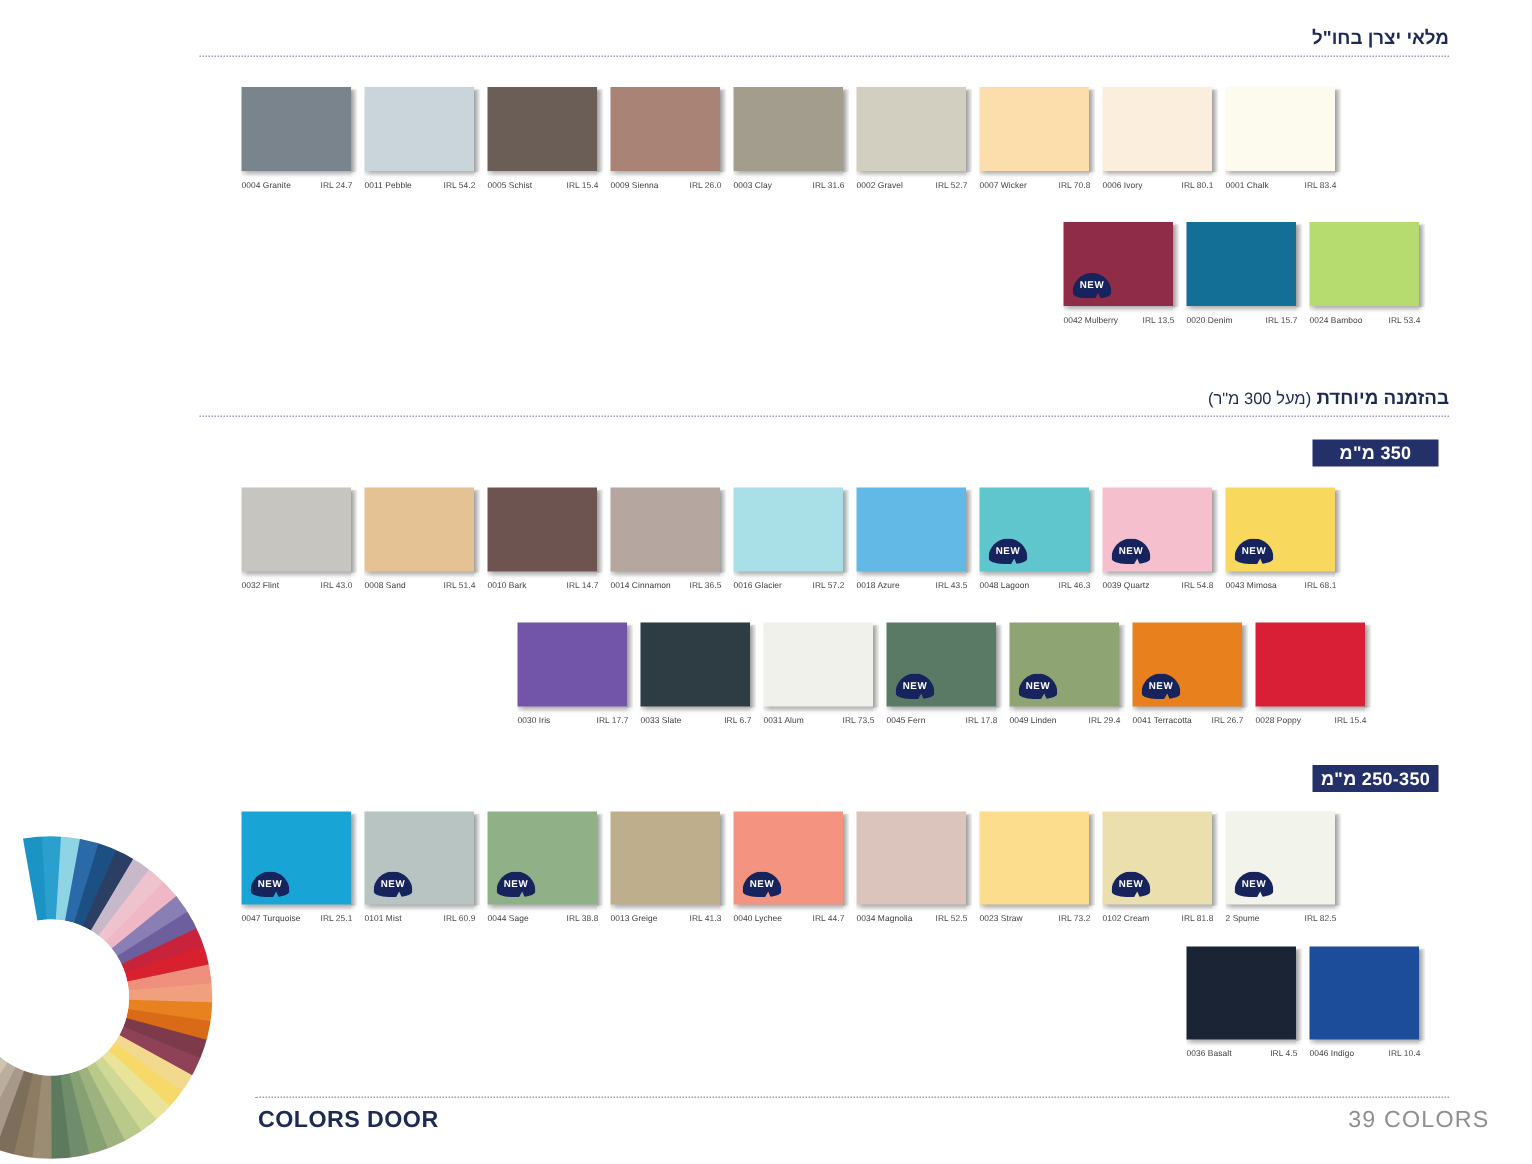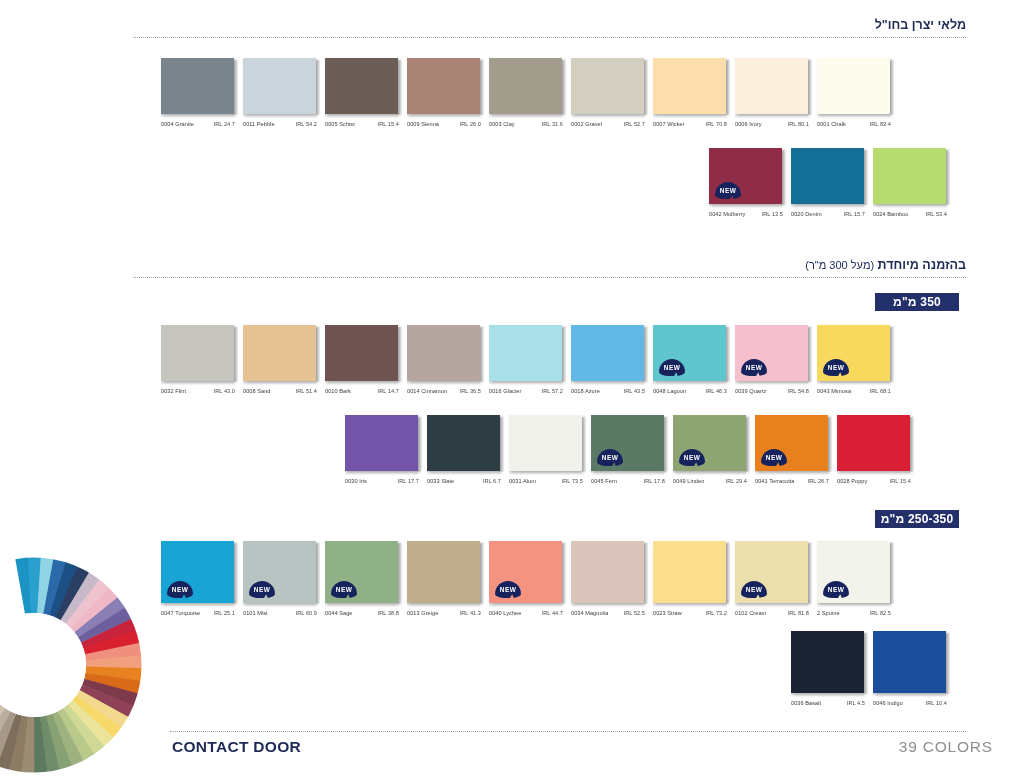--- a/index.html
+++ b/index.html
@@ -535,16 +535,16 @@
         <path d="M8.07601789000266 124.12580036368652 A112 112 0 0 1 8.437627293433422 110.10874143088301 L68.20318410052266 115.40762995005282 A52 52 0 0 0 68.03529402035838 121.91555016885445 Z" fill="#7f888d"></path>
         <path d="M8.371292539015315 110.88782843719984 A112 112 0 0 1 10.384651773849 97.01140645320692 L69.10715975214418 109.32672442470322 A52 52 0 0 0 68.17238582168568 115.76934891727136 Z" fill="#2e3c43"></path>
         <path d="M10.226833667128986 97.77721994763408 A112 112 0 0 1 13.863801433551643 84.23538964474174 L70.72247923700613 103.39500233505866 A52 52 0 0 0 69.03388705973846 109.68228068997297 Z" fill="#222c38"></path>
         <path d="M13.61670584349757 84.9772256322964 A112 112 0 0 1 18.826447199310323 71.95926505884763 L73.02656477110835 97.6953730630364 A52 52 0 0 0 70.60775628448101 103.73942618642333 Z" fill="#1a2435"></path>
         <circle cx="120" cy="120" r="112" fill="none" stroke="#ffffff" stroke-width="9"></circle>
         <circle cx="120" cy="120" r="48" fill="#ffffff" stroke="#ffffff" stroke-width="8"></circle>
       </svg>
   </div>
 
   <div class="foot-rule"></div>
-  <div class="foot-title">CONTACT DOOR</div>
+  <div class="foot-title">COLORS DOOR</div>
   <div class="foot-count">39 COLORS</div>
 
 </div>
 
 </body></html>

